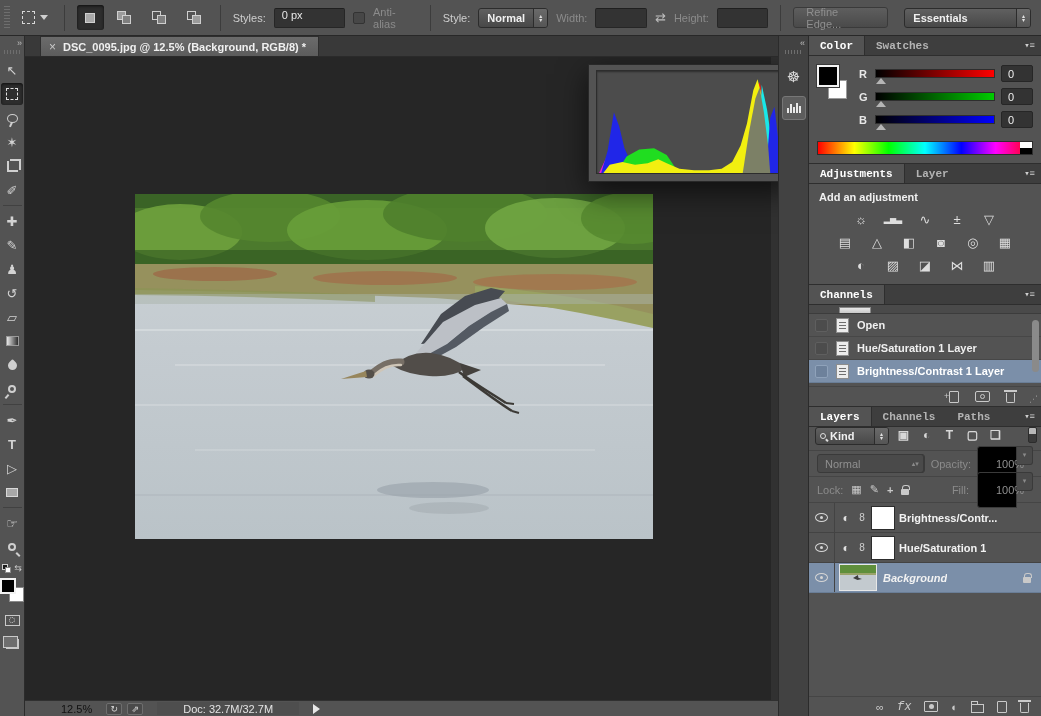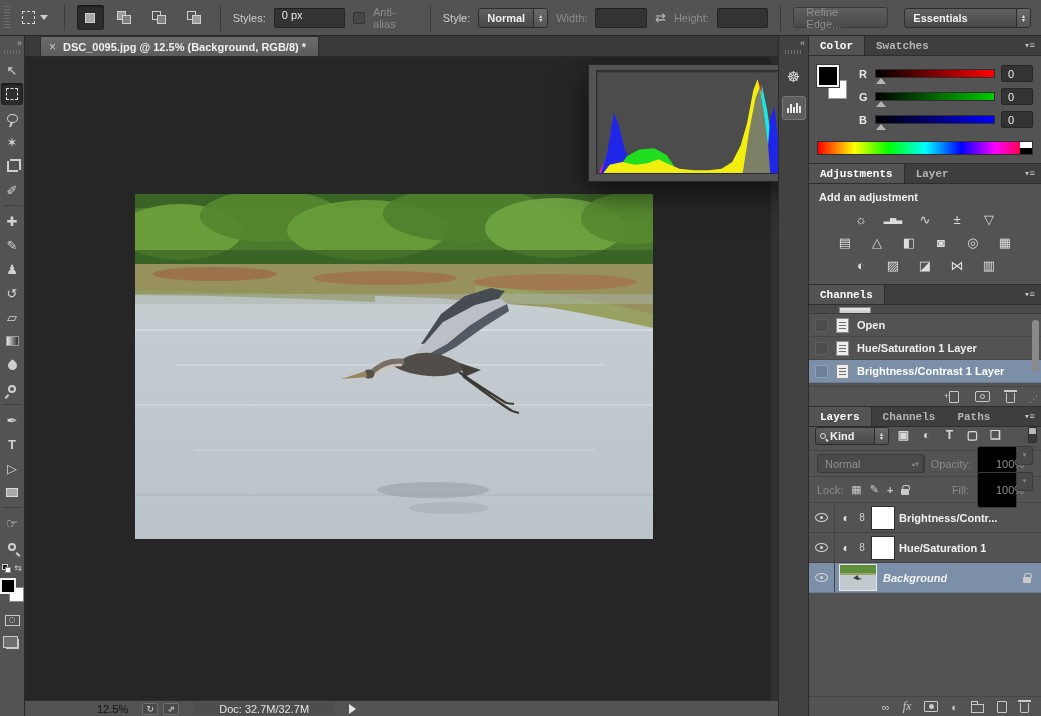--- a/index.html
+++ b/index.html
@@ -97,21 +97,21 @@
   .tabstrip { height:21px; background:#393939; border-bottom:1px solid #2a2a2a; display:flex; align-items:flex-end; padding-left:15px; flex:0 0 auto; }
   .doctab { height:20px; background:linear-gradient(#6b6b6b,#5c5c5c); border:1px solid #2e2e2e; border-bottom:none;
     display:flex; align-items:center; gap:7px; padding:0 12px 0 8px; color:#f0f0f0; font-weight:bold; }
   .doctab .x { color:#c9c9c9; font-weight:normal; font-size:12px; }
   .canvas { flex:1; background:#262626; position:relative; overflow:hidden; }
   .photo { position:absolute; left:110px; top:137px; width:518px; height:345px; }
   .canvas-scroll { position:absolute; right:0; top:0; bottom:0; width:7px; background:#313131; }
 
   
   .statusbar { height:16px; background:#535353; border-top:1px solid #303030; display:flex; align-items:center; gap:14px; padding:0 10px 0 36px; flex:0 0 auto; }
-  .statusbar .zoomval { color:#111;margin-left:36px; }
+  .statusbar .zoomval { color:#111; }
   .sicon { width:16px; height:12px; border:1px solid #6e6e6e; border-radius:2px; background:#4a4a4a;
     display:flex; align-items:center; justify-content:center; font-size:9px; color:#d8d8d8; }
   .docinfo { background:#4e4e4e; height:13px; display:flex; align-items:center; padding:0 26px; color:#e3e3e3; }
   .flyout-tri { width:0; height:0; border-top:5px solid transparent; border-bottom:5px solid transparent; border-left:7px solid #e8e8e8; }
 
   
   .dockstrip { width:30px; background:#424242; border-left:1px solid #2b2b2b; display:flex; flex-direction:column; align-items:center; padding-top:2px; flex:0 0 auto; }
   .ds-collapse { color:#bdbdbd; font-size:9px; letter-spacing:-1px; align-self:flex-end; margin-right:4px; }
   .ds-icon { width:24px; height:24px; margin-top:7px; display:flex; align-items:center; justify-content:center;
     color:#d8d8d8; font-size:15px; border-radius:3px; }
@@ -194,21 +194,21 @@
   .adjdot { width:22px; text-align:center; color:#e0e0e0; font-size:12px; flex:0 0 auto; }
   .chain8 { width:10px; text-align:center; color:#cfcfcf; font-size:10px; flex:0 0 auto; }
   .maskthumb { width:24px; height:24px; background:#fff; border:1px solid #2c2c2c; margin:0 4px; flex:0 0 auto; }
   .lname { font-weight:bold; color:#f2f2f2; white-space:nowrap; overflow:hidden; }
   .lrow .right-lock { margin-left:auto; margin-right:10px; }
   .bgthumb { width:38px; height:27px; margin:0 6px 0 4px; border:1px solid #e8e8e8; position:relative; flex:0 0 auto;
     background:linear-gradient(#5f8f3c 0 30%, #9aa36a 30% 40%, #c3cacf 40%); }
   .bgthumb::after { content:''; position:absolute; left:13px; top:10px; width:9px; height:5px; background:#3e3e3e; clip-path:polygon(0 60%, 55% 0, 60% 55%, 100% 80%, 50% 100%); }
   .lrows-empty { flex:1; }
   .lfoot { height:20px; border-top:1px solid #454545; display:flex; align-items:center; justify-content:flex-end; gap:13px; padding-right:12px; color:#c9c9c9; }
-  .ic-fx { font-style:italic; font-family:Liberation Serif, serif; font-size:12px; color:#c9c9c9; }
+  .ic-fx { font-style:italic; font-family:Liberation Mono, monospace; font-size:12px; color:#c9c9c9; }
   .ic-mask { width:14px; height:11px; border:1.5px solid #c9c9c9; border-radius:1px; display:flex; align-items:center; justify-content:center; }
   .ic-mask i { width:5px; height:5px; background:#c9c9c9; border-radius:50%; }
   .ic-folder { width:13px; height:9px; border:1.5px solid #c9c9c9; position:relative; margin-top:3px; }
   .ic-folder::before { content:''; position:absolute; left:-1px; top:-4px; width:5px; height:2px; border:1.5px solid #c9c9c9; border-bottom:none; }
   .ic-page { width:10px; height:12px; border:1.5px solid #c9c9c9; border-radius:1px; }
   .ic-trash { width:9px; height:10px; border:1.5px solid #c9c9c9; border-top:none; border-radius:0 0 2px 2px; position:relative; margin-top:3px; }
   .ic-trash::before { content:''; position:absolute; left:-3px; top:-3px; width:13px; height:2px; background:#c9c9c9; }
   .ic-camera { width:15px; height:11px; border:1.5px solid #c9c9c9; border-radius:2px; display:flex; align-items:center; justify-content:center; }
   .ic-camera i { width:5px; height:5px; border:1.5px solid #c9c9c9; border-radius:50%; }
   .ic-pageplus { position:relative; }

